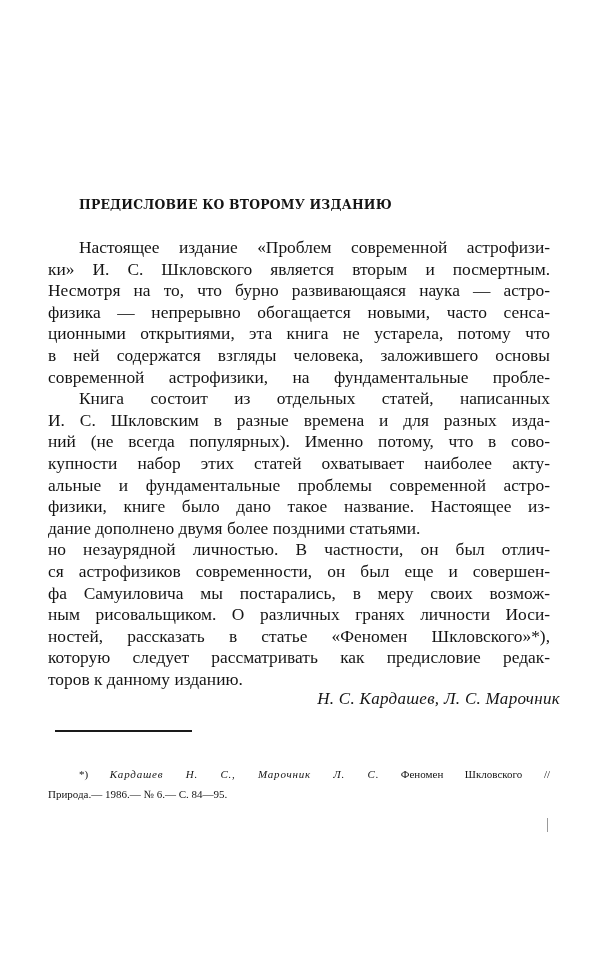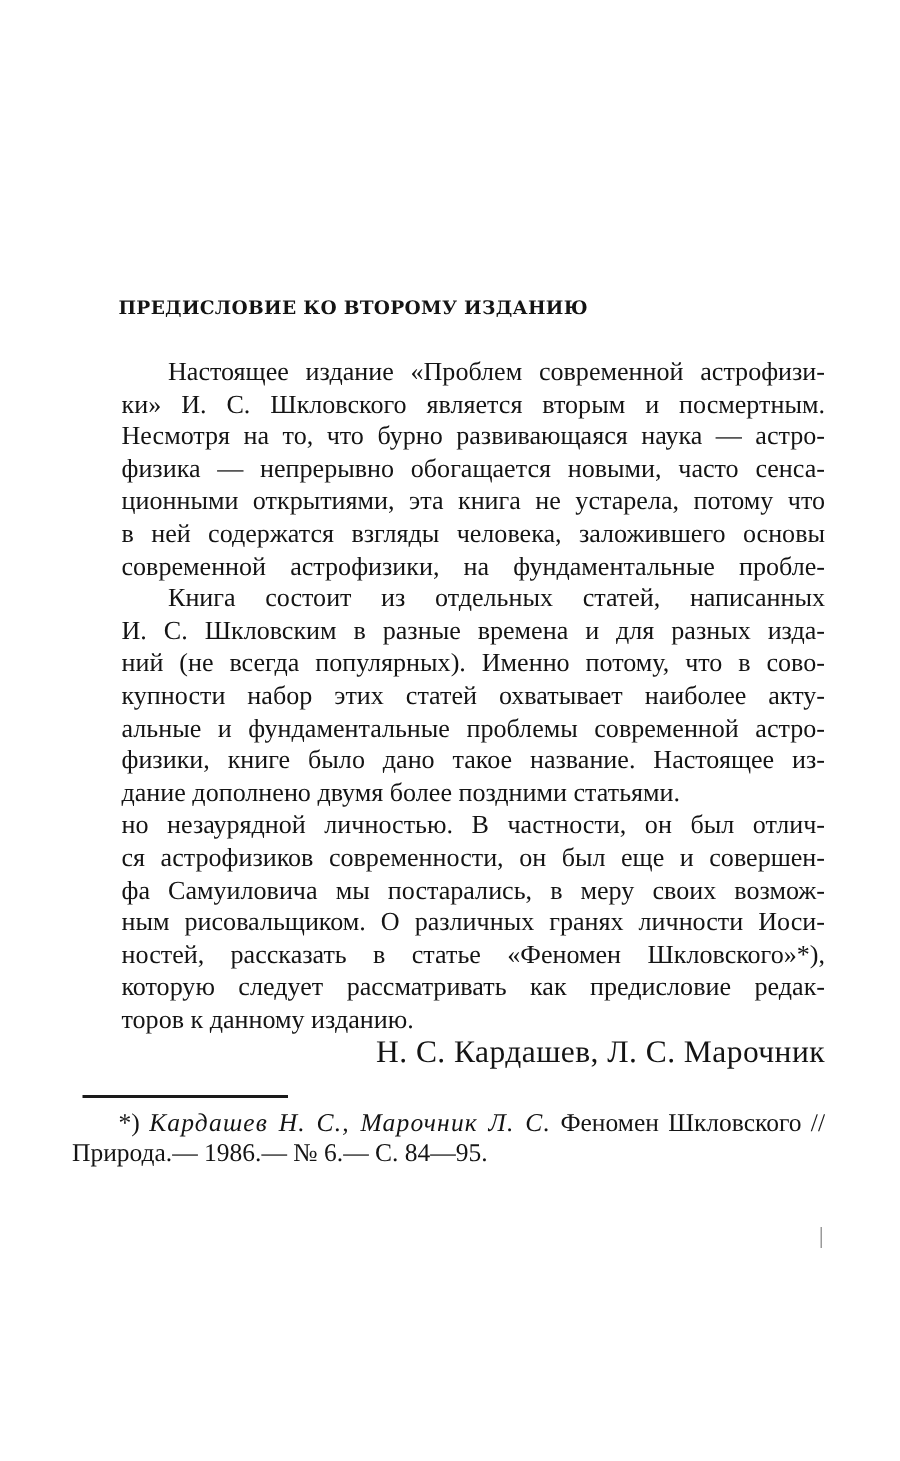--- a/index.html
+++ b/index.html
@@ -39,48 +39,48 @@
     .line {
       display: block;
       height: 21.6px;
       line-height: 21.6px;
       font-family: "Liberation Serif", serif;
       font-size: 17.4px;
       text-align: justify;
       text-align-last: justify;
       white-space: nowrap;
       overflow: visible;
-      margin-left: 33px;
     }
     .line.indent { padding-left: 31px; }
     .line.last { text-align-last: left; }
     .signature {
       position: absolute;
-      right: 50px;
+      right: 40px;
       top: 689px;
       font-family: "Liberation Serif", serif;
-      font-size: 21px;
+      font-style: italic;
+      font-size: 17px;
       letter-spacing: 0.3px;
       white-space: nowrap;
     }
     .footnote-rule {
       position: absolute;
       left: 55px;
       top: 730px;
       width: 137px;
       height: 1.5px;
       background: #1a1a1a;
     }
     .footnote {
       position: absolute;
       left: 48px;
-      top: 739px;
+      top: 765px;
       width: 502px;
       font-family: "Liberation Serif", serif;
-      font-size: 17px;
+      font-size: 11px;
     }
     .fn-line {
       display: block;
       height: 19.5px;
       line-height: 19.5px;
       white-space: nowrap;
     }
     .fn-line.indent { padding-left: 31px; }
     .fn-line.justify {
       text-align: justify;

